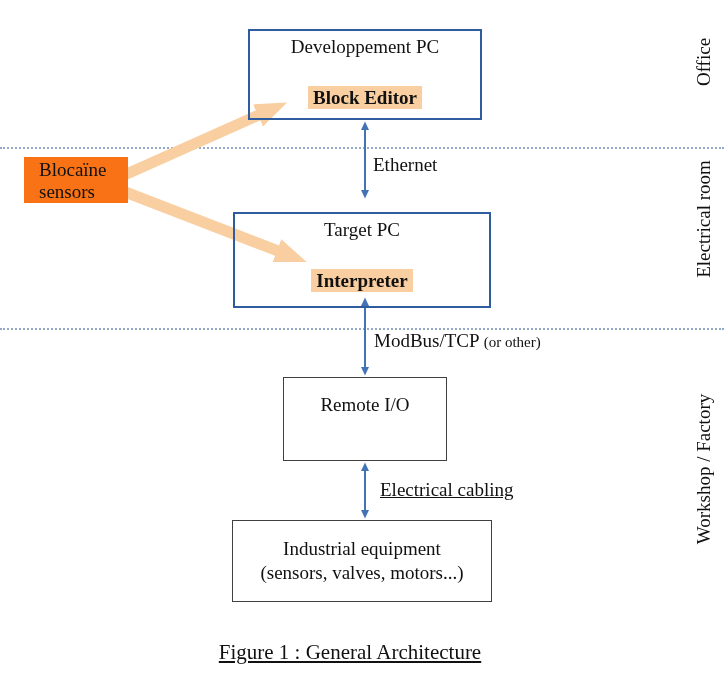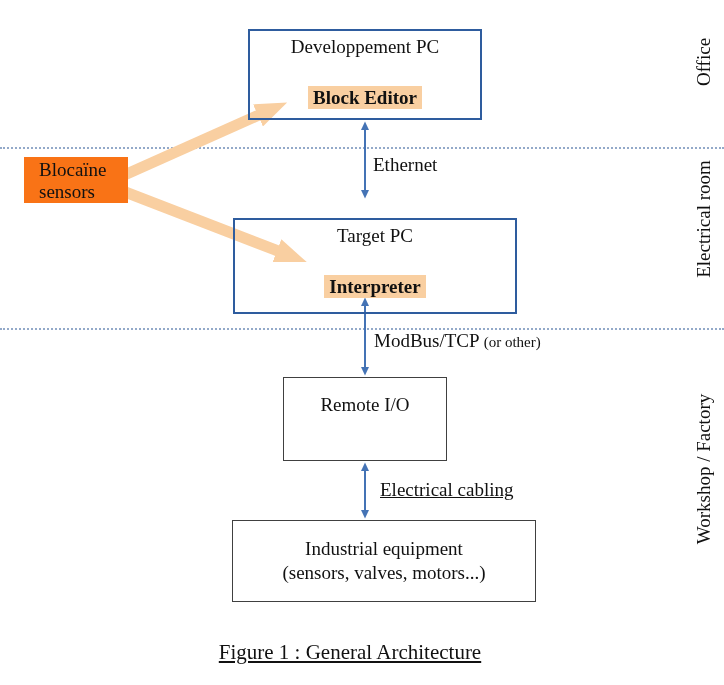--- a/index.html
+++ b/index.html
@@ -15,23 +15,23 @@
   .sep2 { top:328px; }
 
   
   svg.connectors { position:absolute; left:0; top:0; z-index:2; }
 
   
   .box { position:absolute; background:transparent; z-index:3; box-sizing:border-box; }
   .box.blue { border:2px solid #2E5C9E; }
   .box.dark { border:1px solid #404040; }
   .box-dev       { left:248px; top:29px;  width:234px; height:91px; }
-  .box-target    { left:233px; top:218px; width:284px; height:96px; }
+  .box-target    { left:233px; top:212px; width:258px; height:96px; }
   .box-remote    { left:283px; top:377px; width:164px; height:84px; }
-  .box-industry  { left:232px; top:520px; width:304px; height:82px; }
+  .box-industry  { left:232px; top:520px; width:260px; height:82px; }
 
   .box-title { position:absolute; left:0; right:0; top:4px; text-align:center;
                font-size:19px; line-height:23px; }
   .box-title.mid { top:15px; }
   .component { position:absolute; left:0; right:0; top:55px; text-align:center; }
   .component span { background:#F9CFA1; font-weight:bold; font-size:19px;
                     line-height:23px; padding:1px 5px; }
   .two-line { position:absolute; left:0; right:0; top:16px; text-align:center;
               font-size:19px; line-height:24px; }
 

